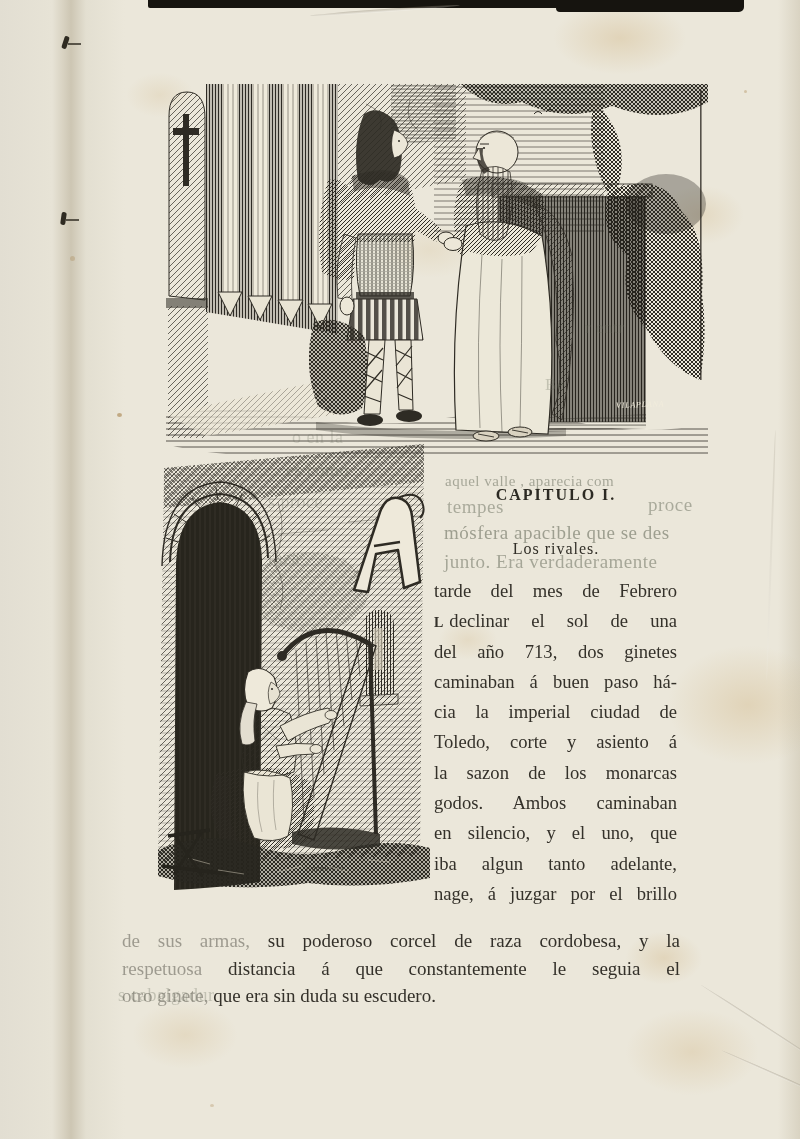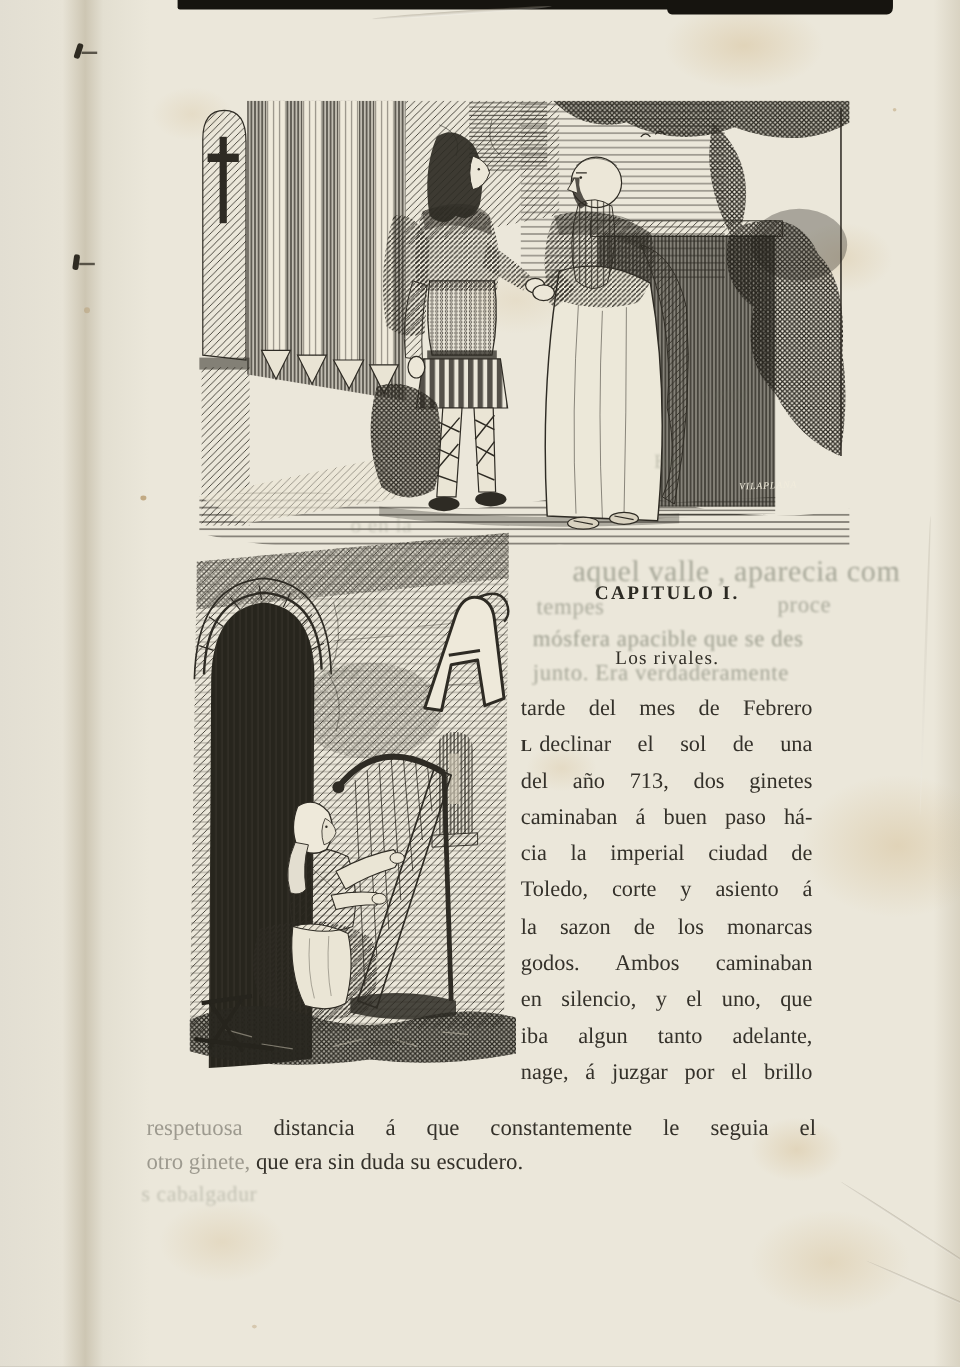--- a/index.html
+++ b/index.html
@@ -62,21 +62,21 @@
   <div class="abs crease" style="left:310px;top:9px;width:150px;height:3px;transform:rotate(-4deg);"></div>
   <div class="abs crease" style="left:688px;top:1026px;width:155px;height:2px;transform:rotate(33deg);"></div>
   <div class="abs crease" style="left:716px;top:1076px;width:130px;height:2px;transform:rotate(24deg);"></div>
   <div class="abs crease" style="left:770px;top:430px;width:2px;height:250px;transform:rotate(2deg);opacity:.5;"></div>
   <div class="abs fox" style="left:117px;top:413px;width:5px;height:4px;"></div>
   <div class="abs fox" style="left:70px;top:256px;width:5px;height:5px;opacity:.5;"></div>
   <div class="abs fox" style="left:744px;top:90px;width:3px;height:3px;opacity:.6;"></div>
   <div class="abs fox" style="left:210px;top:1104px;width:4px;height:3px;opacity:.5;"></div>
 
   <div>
-    <span class="ghost" style="left:445px;top:463px;font-size:25px;opacity:.85;margin-left:32px;">aquel valle , aparecia com</span>
+    <span class="ghost" style="left:445px;top:473px;font-size:15px;opacity:.85;">aquel valle , aparecia com</span>
     <span class="ghost" style="left:447px;top:496px;font-size:19px;opacity:.8;">tempes</span>
     <span class="ghost" style="left:648px;top:494px;font-size:19px;opacity:.8;">proce</span>
     <span class="ghost" style="left:444px;top:522px;font-size:19px;opacity:.95;">mósfera apacible que se des</span>
     <span class="ghost" style="left:444px;top:551px;font-size:19px;opacity:.85;">junto. Era verdaderamente</span>
     <span class="ghost" style="left:286px;top:460px;font-size:18px;opacity:.5;">es como</span>
     <span class="ghost" style="left:268px;top:492px;font-size:18px;opacity:.45;">s proce</span>
     <span class="ghost" style="left:268px;top:548px;font-size:18px;opacity:.45;">raza</span>
     <span class="ghost" style="left:292px;top:427px;font-size:18px;opacity:.4;">o en la</span>
     <span class="ghost" style="left:585px;top:318px;font-size:17px;opacity:.45;">r entr</span>
     <span class="ghost" style="left:545px;top:375px;font-size:17px;opacity:.5;">Be</span>
@@ -315,18 +315,19 @@
       <div class="col-line">cia la imperial ciudad de</div>
       <div class="col-line">Toledo, corte y asiento á</div>
       <div class="col-line">la sazon de los monarcas</div>
       <div class="col-line">godos. Ambos caminaban</div>
       <div class="col-line">en silencio, y el uno, que</div>
       <div class="col-line">iba algun tanto adelante,</div>
       <div class="col-line">nage, á juzgar por el brillo</div>
     </div>
 
     <div class="abs wide">
+      <div class="wide-line"><span class="faded">de sus armas,</span><span> su poderoso corcel de raza cordobesa, y la</span></div>
       <div class="wide-line"><span class="faded">respetuosa</span><span> distancia á que constantemente le seguia el</span></div>
       <div class="wide-line last"><span class="faded">otro ginete,</span><span> que era sin duda su escudero.</span></div>
     </div>
   </div>
 
 </div>
 
 </body></html>

